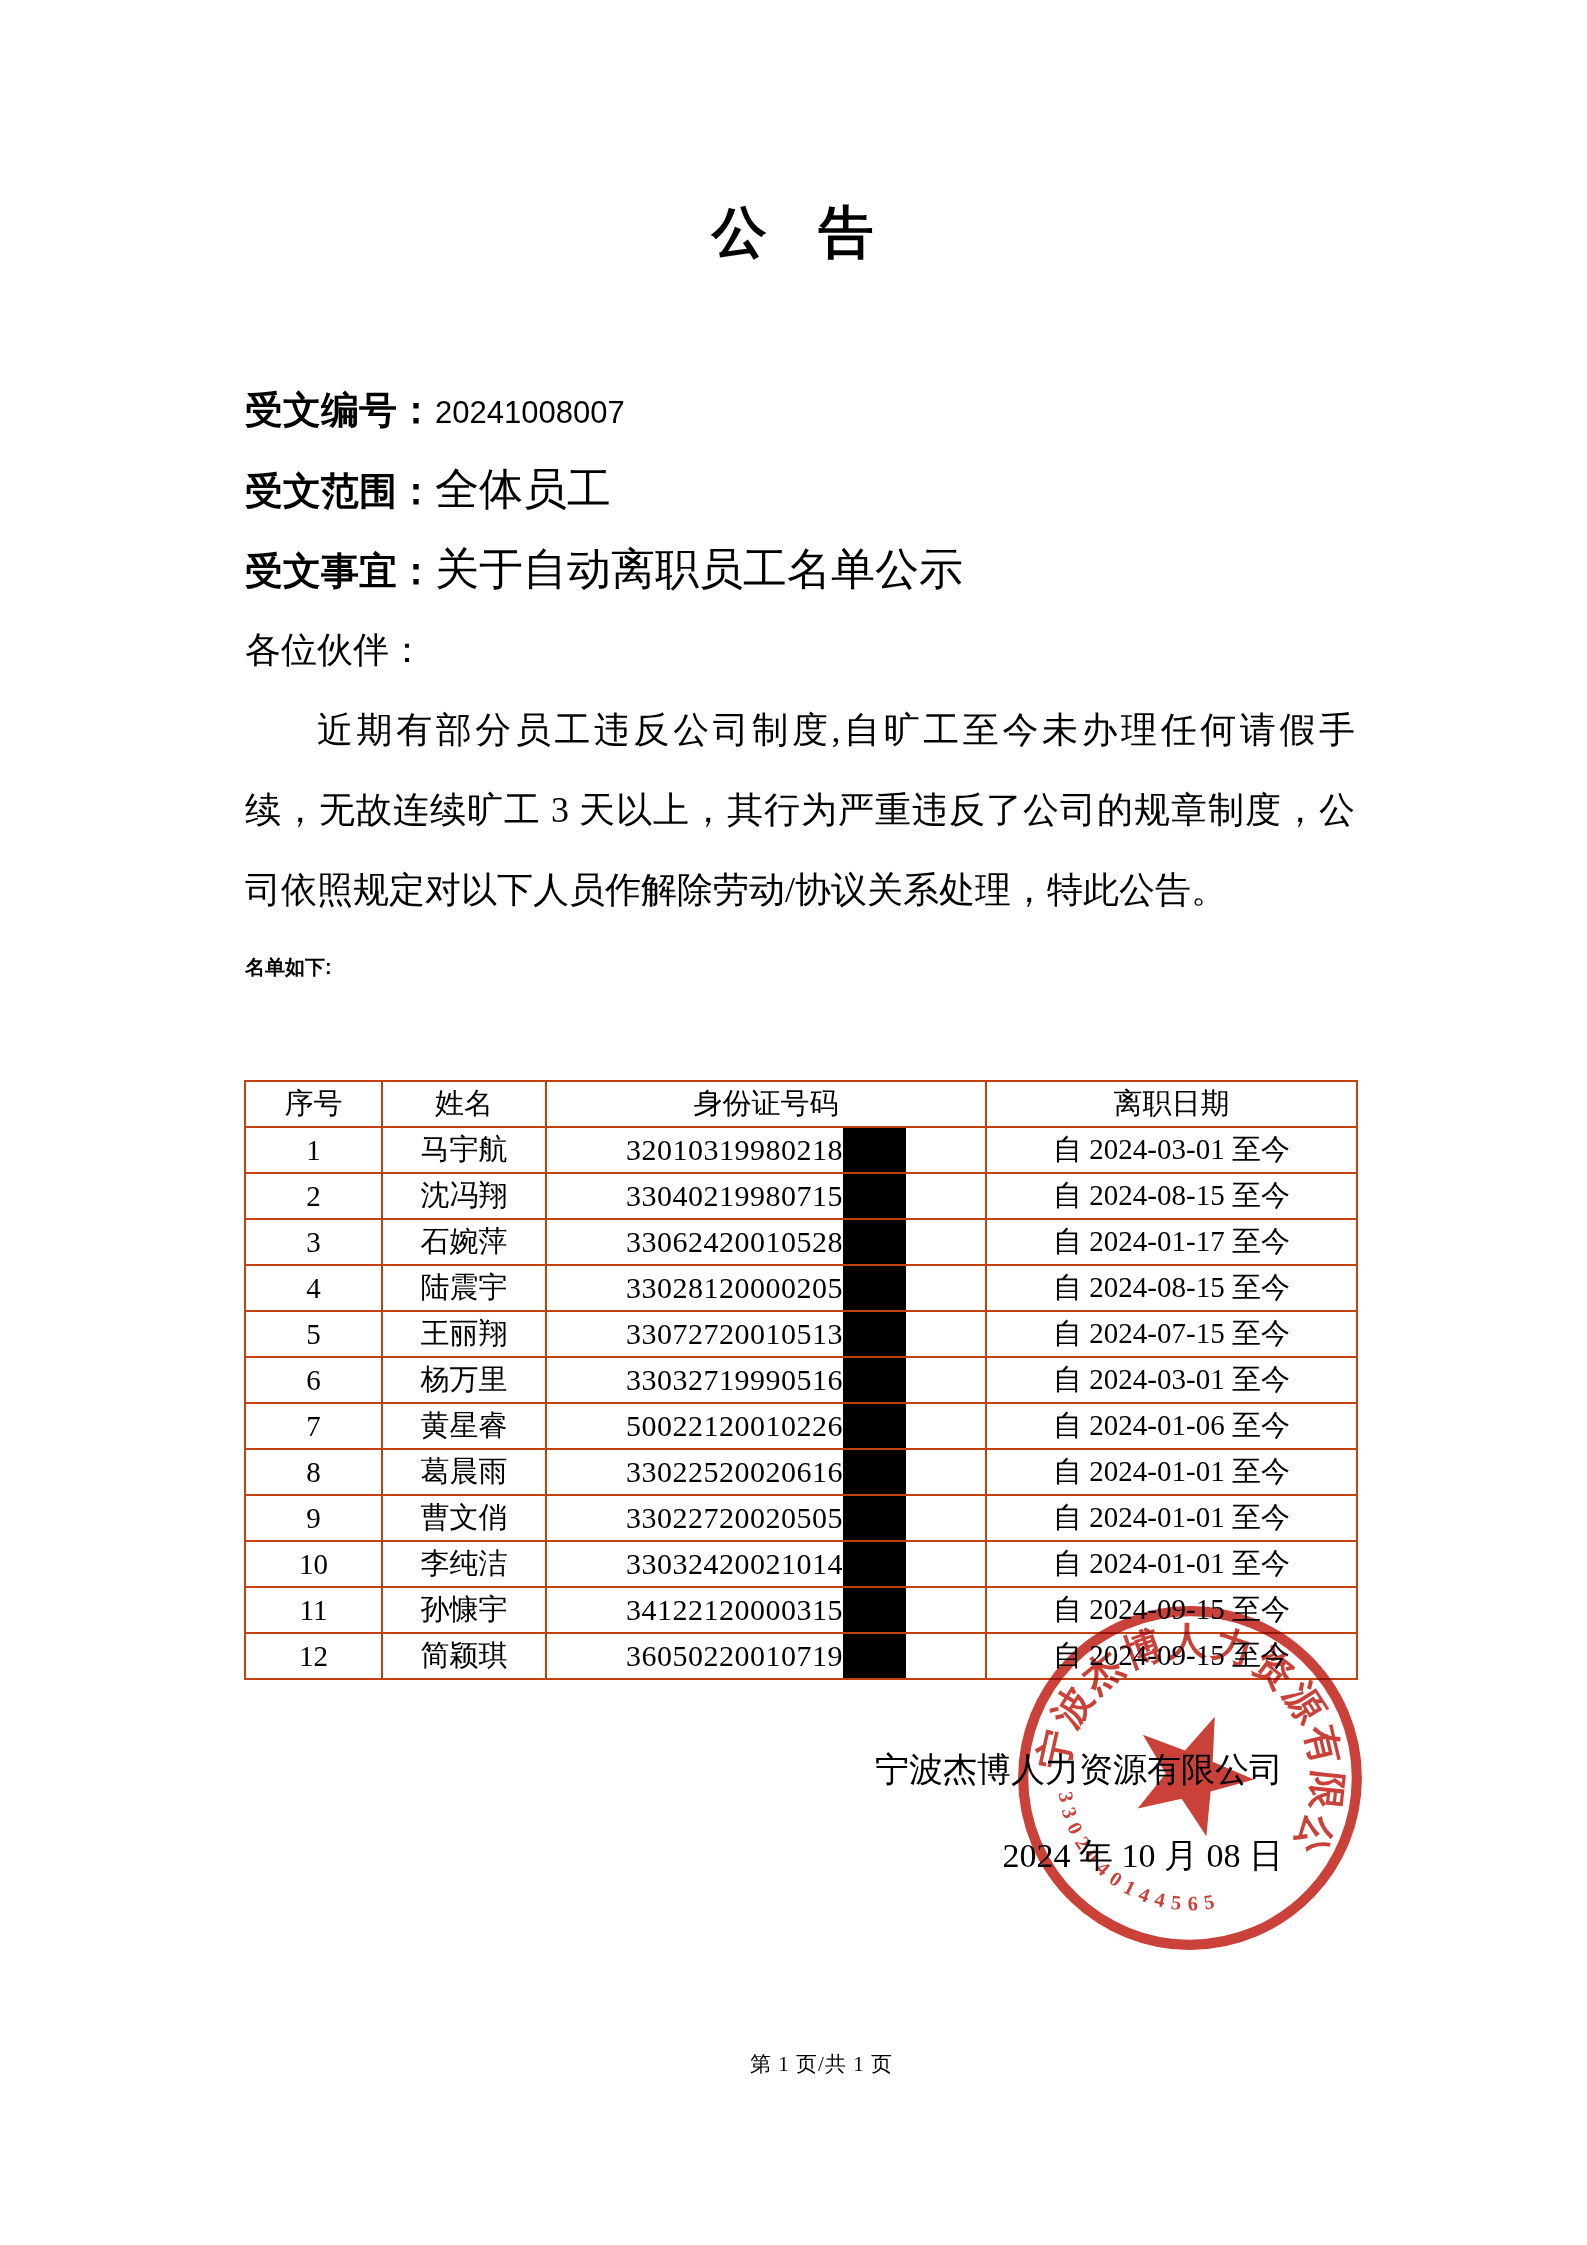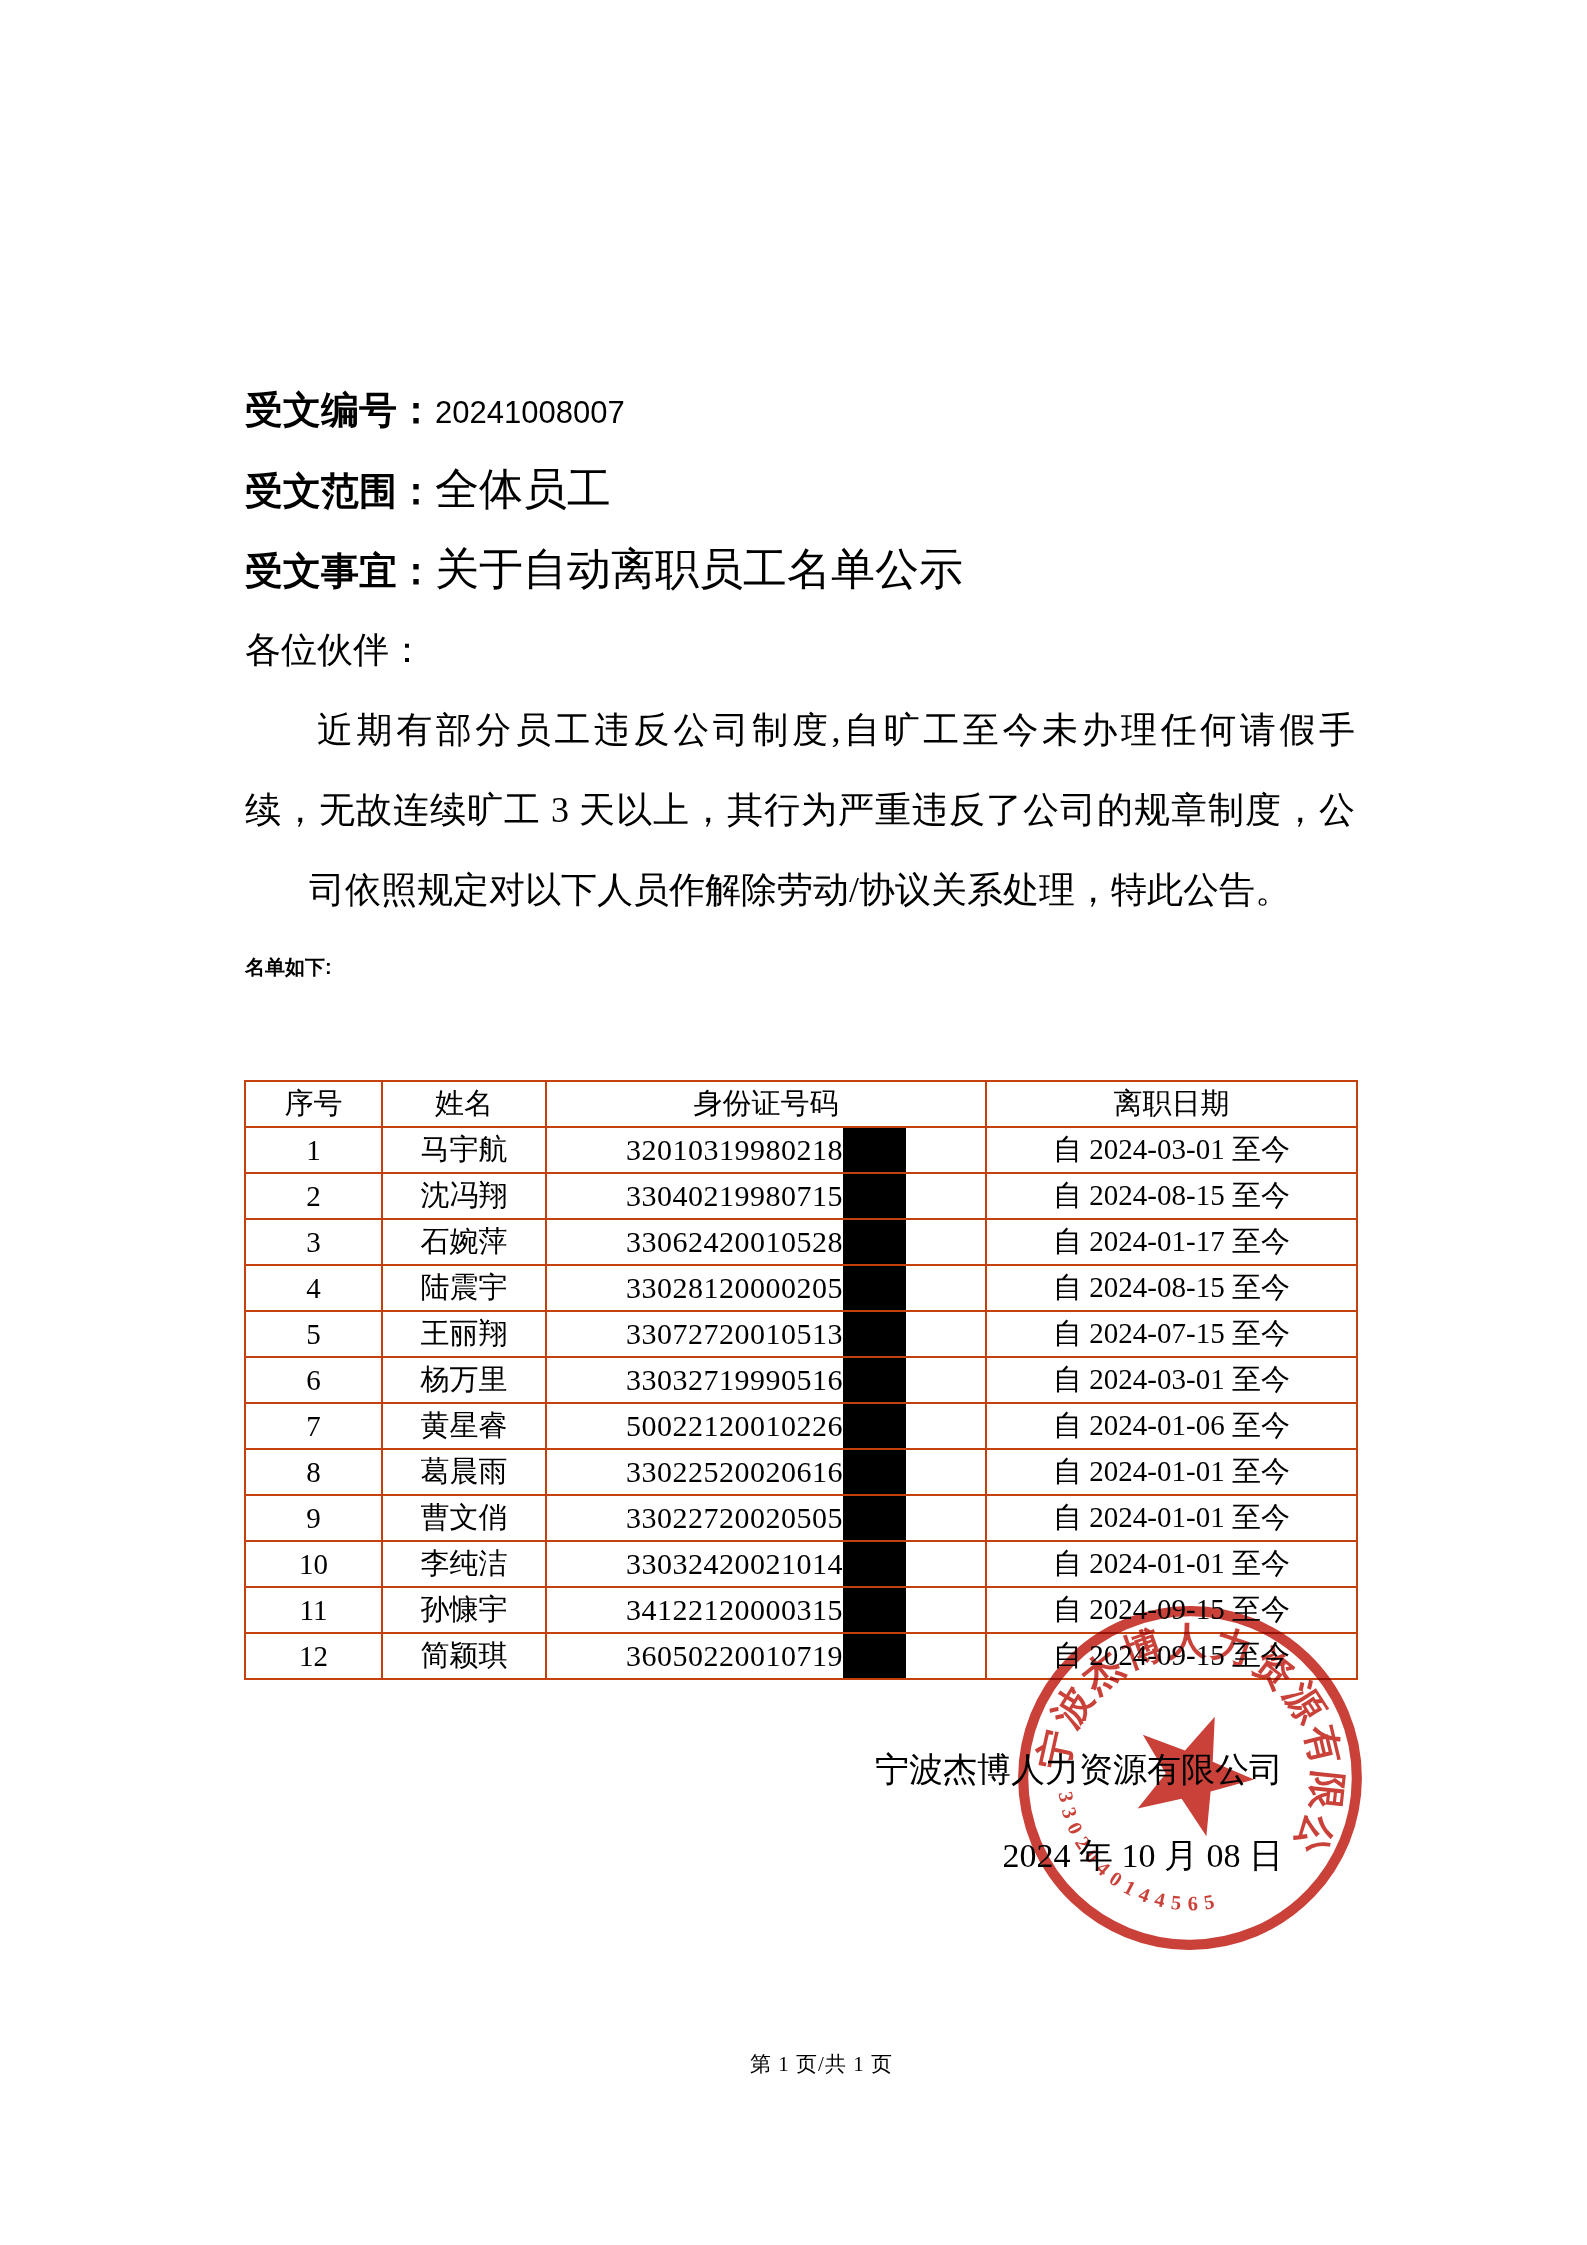--- a/index.html
+++ b/index.html
@@ -23,21 +23,21 @@
     position:absolute;left:245px;top:370px;width:1110px;
   }
   .field-line{height:80px;line-height:80px;white-space:nowrap;}
   .field-label{
     font-family:"Liberation Sans","DejaVu Sans",sans-serif;
     font-weight:700;font-size:38px;
   }
   .field-value{font-size:44px;}
   .field-value.num{font-family:"Liberation Sans","DejaVu Sans",sans-serif;font-size:31px;}
   .salutation{height:80px;line-height:80px;font-size:36px;}
-  .body-line{height:80px;line-height:80px;font-size:36px;text-align:center;}
+  .body-line{height:80px;line-height:80px;font-size:36px;}
   .jline{text-align:justify;text-align-last:justify;}
   .indent{text-indent:72px;}
   .list-intro{
     height:70px;line-height:74px;
     font-family:"Liberation Sans","DejaVu Sans",sans-serif;
     font-weight:700;font-size:20px;
   }
   table.roster{
     position:absolute;left:244px;top:1080px;
     width:1112px;
@@ -75,20 +75,21 @@
   .footer{
     position:absolute;top:2050px;left:0;width:100%;
     text-align:center;font-size:21px;letter-spacing:1px;margin-left:28px;
   }
 </style>
 </head>
 <body>
 
 <div class="page">
 
+  <div class="title">公 告</div>
 
   <div class="content">
     <div class="field-line">
       <span class="field-label">受文编号：</span><span class="field-value num">20241008007</span>
     </div>
     <div class="field-line">
       <span class="field-label">受文范围：</span><span class="field-value">全体员工</span>
     </div>
     <div class="field-line">
       <span class="field-label">受文事宜：</span><span class="field-value">关于自动离职员工名单公示</span>

